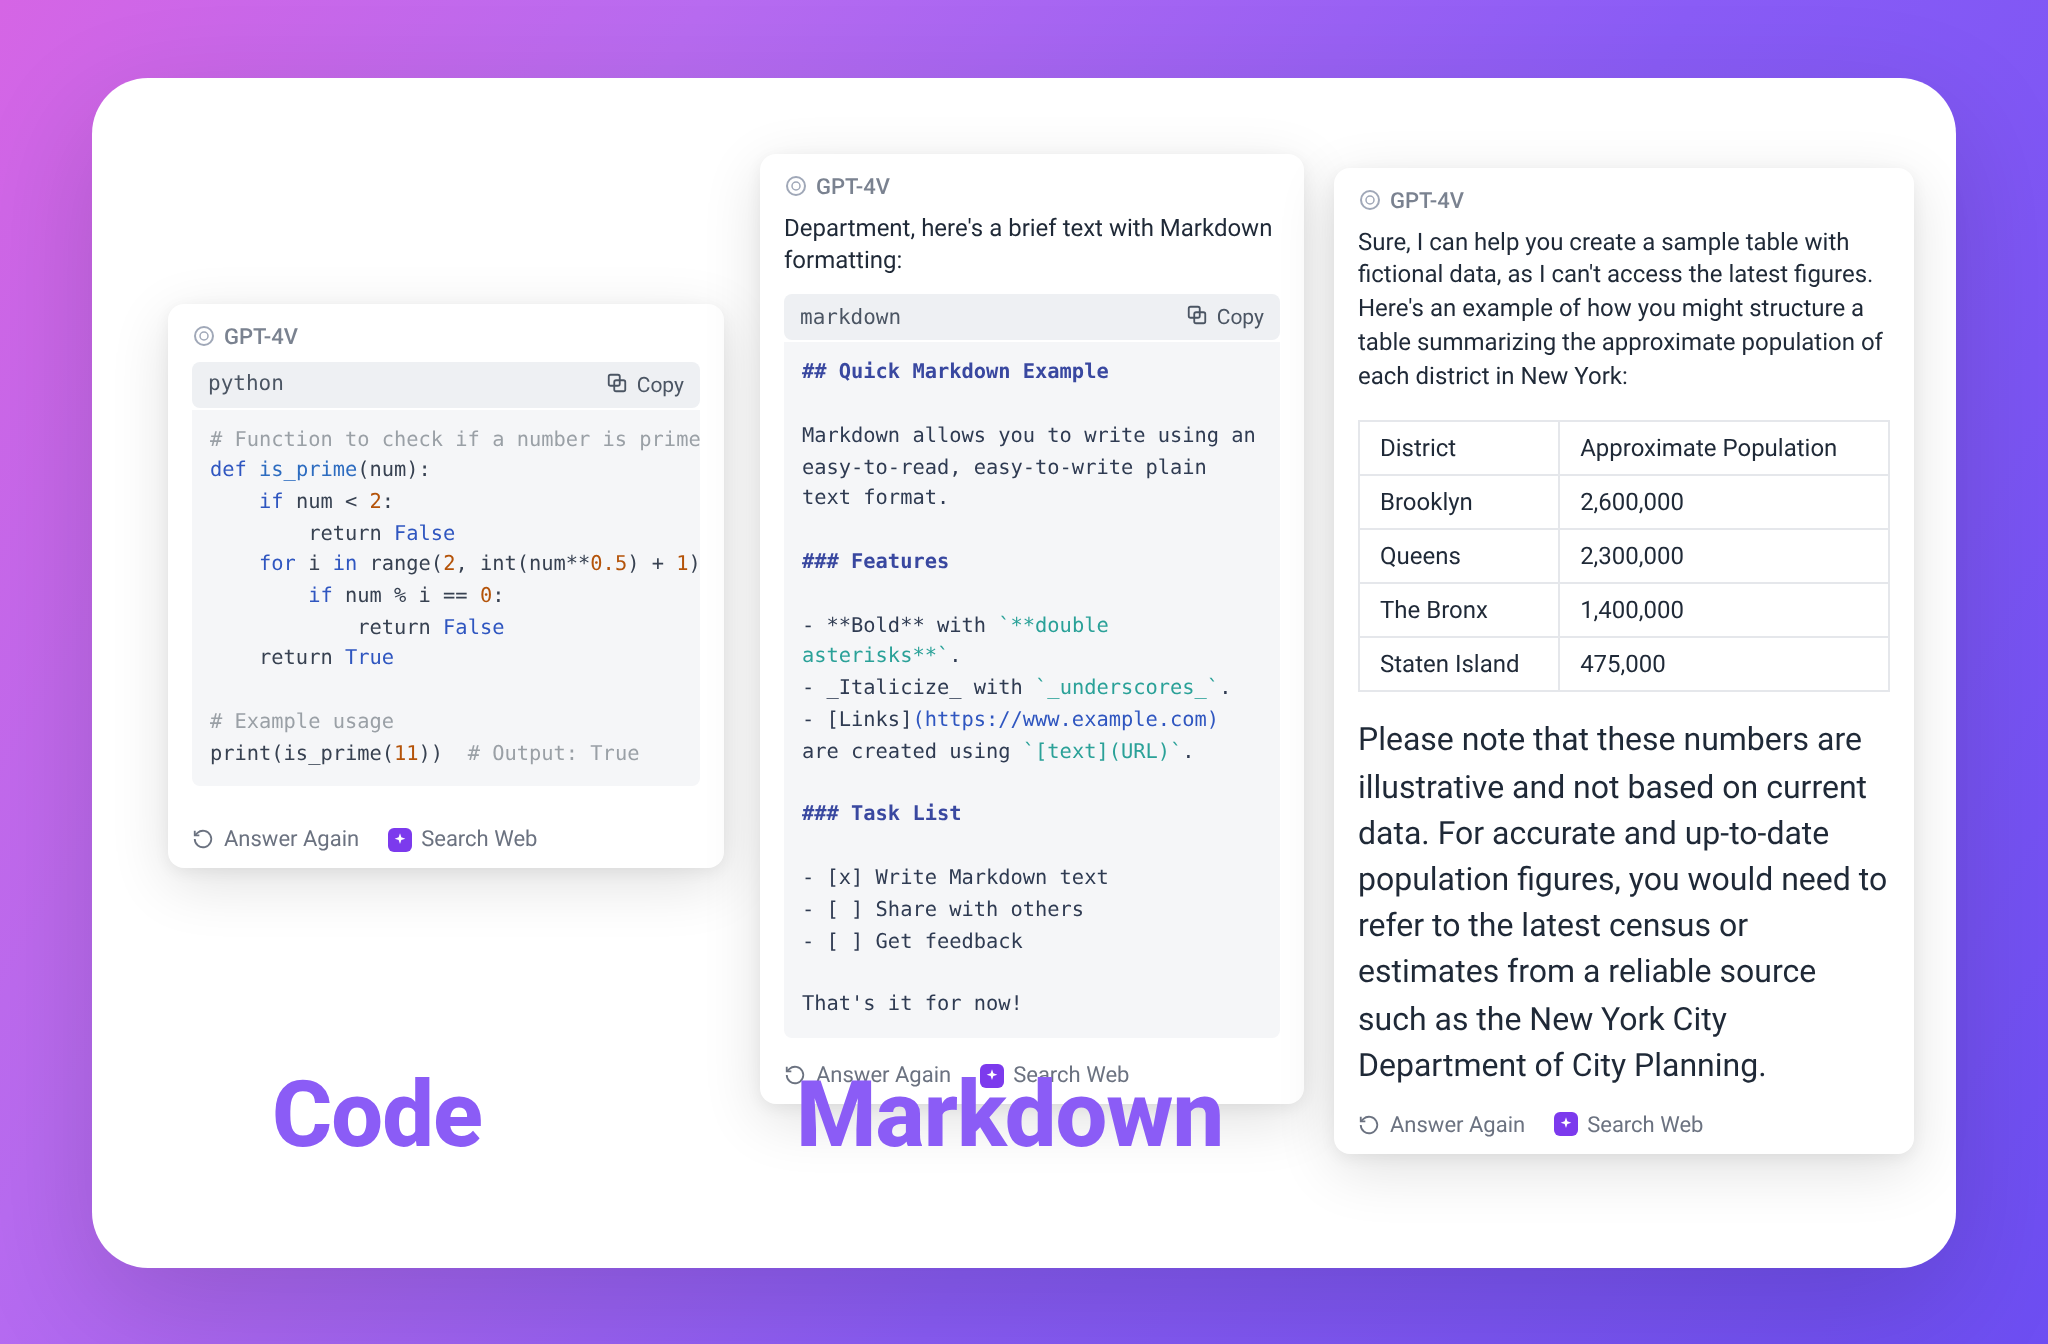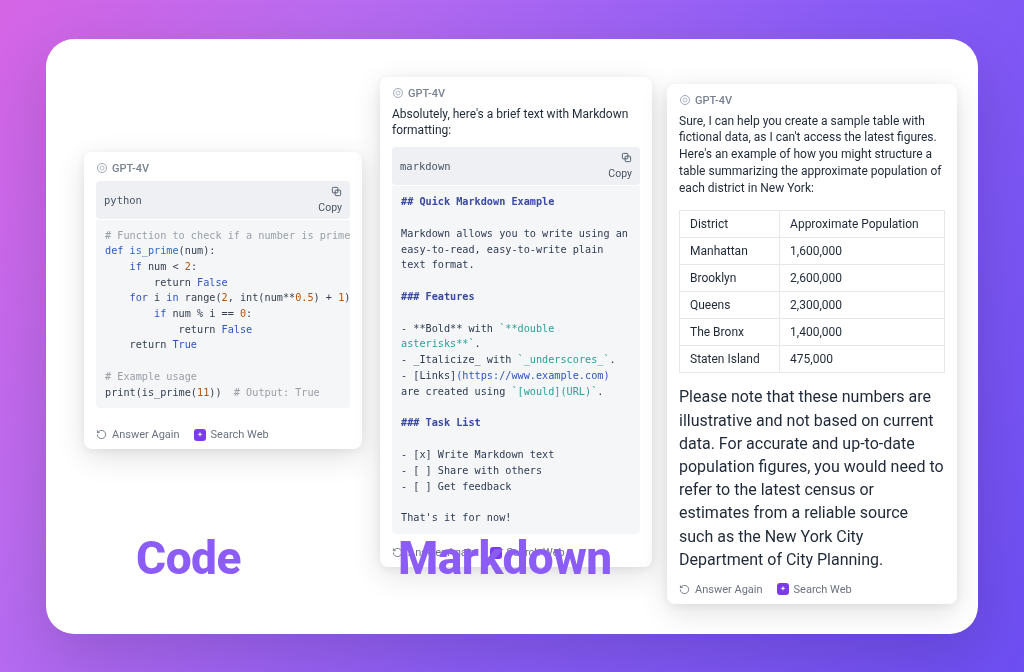--- a/index.html
+++ b/index.html
@@ -26,21 +26,21 @@
   .card-header { display: flex; align-items: center; gap: 4px; margin-bottom: 6px; }
   .header-icon { display: inline-flex; }
   .header-title { color: #7a8290; font-size: 11px; font-weight: 500; }
   .intro-text { color: #1f2937; font-size: 12px; line-height: 1.4; margin-bottom: 8px; }
   .codebar {
     background: #eef0f3; border-radius: 4px;
     display: flex; align-items: center; justify-content: space-between;
     padding: 5px 8px; margin-bottom: 1px;
   }
   .lang-label { font-family: ui-monospace, Menlo, Consolas, monospace; font-size: 10.5px; color: #4b5563; }
-  .copy-btn { display:flex; align-items:flex-end; gap:4px; font-size:10.5px; color:#4b5563; cursor:pointer;flex-direction:column; }
+  .copy-btn { display:flex; align-items:flex-start; gap:4px; font-size:10.5px; color:#4b5563; cursor:pointer; }
   .codeblock {
     background: #f5f6f8; border-radius: 0 0 4px 4px;
     padding: 8px 9px; font-family: ui-monospace, SFMono-Regular, Menlo, Consolas, monospace;
     font-size: 10.2px; line-height: 1.54; color: #374151; white-space: pre; overflow: hidden;
     margin-bottom: 8px;
   }
   .c-comm { color: #9aa0a6; }
   .c-kw   { color: #2f56c0; }
   .c-fn   { color: #2d6cc0; }
   .c-lit  { color: #b45309; }
@@ -127,40 +127,40 @@
   <div class="card card-md">
     <div class="card-header">
       <span class="header-icon">
         <svg width="12" height="12" viewBox="0 0 24 24">
             <circle cx="12" cy="12" r="9" fill="none" stroke="#a0a8b8" stroke-width="2"></circle>
             <circle cx="12" cy="12" r="4" fill="none" stroke="#a0a8b8" stroke-width="1.5"></circle>
           </svg>
       </span>
       <span class="header-title">GPT-4V</span>
     </div>
-    <div class="intro-text">Absolutely, here's a brief text with Markdown formatting:</div>
+    <div class="intro-text">Department, here's a brief text with Markdown formatting:</div>
     <div class="codebar">
       <span class="lang-label">markdown</span>
       <span class="copy-btn">
         <svg width="11" height="11" viewBox="0 0 24 24" fill="none" stroke="#4b5563" stroke-width="2">
             <rect x="9" y="9" width="12" height="12" rx="2"></rect>
             <rect x="3" y="3" width="12" height="12" rx="2"></rect>
           </svg>
         <span>Copy</span>
       </span>
     </div>
     <div class="md-block"><span class="md-head">## Quick Markdown Example</span>
 
 <span>Markdown allows you to write using an easy-to-read, easy-to-write plain text format.</span>
 
 <span class="md-head">### Features</span>
 
 <span>- **Bold** with </span><span class="md-code">`**double asterisks**`</span><span>.</span>
 <span>- _Italicize_ with </span><span class="md-code">`_underscores_`</span><span>.</span>
-<span>- [Links]</span><span class="md-link-url">(https://www.example.com)</span><span> are created using </span><span class="md-code">`[would](URL)`</span><span>.</span>
+<span>- [Links]</span><span class="md-link-url">(https://www.example.com)</span><span> are created using </span><span class="md-code">`[text](URL)`</span><span>.</span>
 
 <span class="md-head">### Task List</span>
 
 <span>- [x] Write Markdown text</span>
 <span>- [ ] Share with others</span>
 <span>- [ ] Get feedback</span>
 
 <span>That's it for now!</span></div>
     <div class="footer">
       <span class="footer-item">
@@ -194,24 +194,20 @@
     <div class="intro-text">Sure, I can help you create a sample table with fictional data, as I can't access the latest figures. Here's an example of how you might structure a table summarizing the approximate population of each district in New York:</div>
     <table class="data-table">
       <thead>
           <tr>
         <th>District</th>
         <th>Approximate Population</th>
       </tr>
         </thead>
       <tbody>
         <tr>
-            <td>Manhattan</td>
-            <td>1,600,000</td>
-          </tr>
-        <tr>
             <td>Brooklyn</td>
             <td>2,600,000</td>
           </tr>
         <tr>
             <td>Queens</td>
             <td>2,300,000</td>
           </tr>
         <tr>
             <td>The Bronx</td>
             <td>1,400,000</td>

